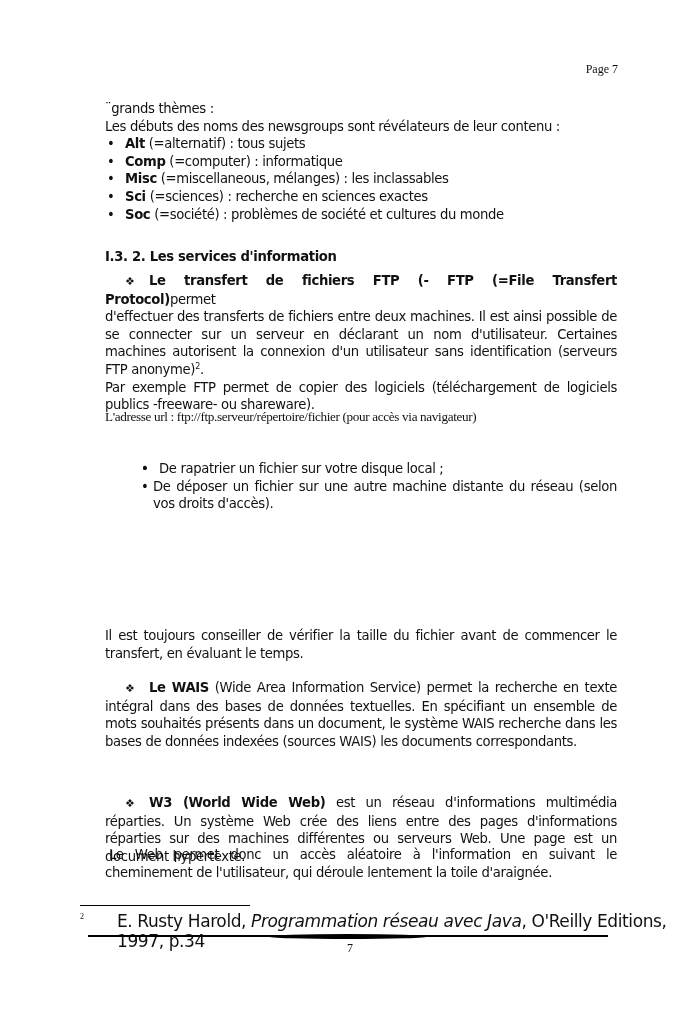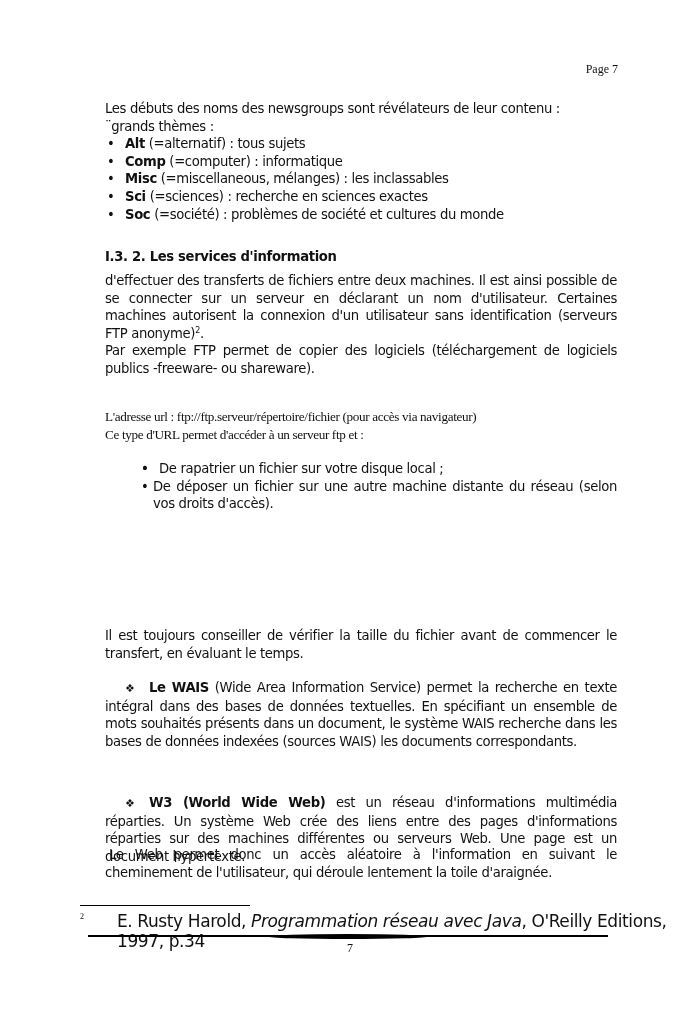--- a/index.html
+++ b/index.html
@@ -32,41 +32,41 @@
   .page-num { position:absolute; top:941px; left:0; width:700px; text-align:center; font-family:"Liberation Serif", serif; font-size:12px; }
 </style>
 </head>
 <body>
 
 <div class="page">
 
   <div class="header">Page 7</div>
 
   <div class="body-text" style="top:100px;">
+    <p>¨grands thèmes :</p>
     <p>Les débuts des noms des newsgroups sont révélateurs de leur contenu :</p>
-    <p>¨grands thèmes :</p>
     <ul class="plain">
       <li><span class="bullet">•</span><b>Alt</b><span> (=alternatif) : tous sujets</span></li>
       <li><span class="bullet">•</span><b>Comp</b><span> (=computer) : informatique</span></li>
       <li><span class="bullet">•</span><b>Misc</b><span> (=miscellaneous, mélanges) : les inclassables</span></li>
       <li><span class="bullet">•</span><b>Sci</b><span> (=sciences) : recherche en sciences exactes</span></li>
       <li><span class="bullet">•</span><b>Soc</b><span> (=société) : problèmes de société et cultures du monde</span></li>
     </ul>
   </div>
 
   <div class="body-text heading" style="top:237px;">I.3. 2. Les services d'information</div>
 
   <div class="body-text" style="top:272px;">
+    <p class="just-full"><span class="diamond">❖</span><b>Le transfert de fichiers FTP (- FTP (=File Transfert Protocol)</b><span>permet</span></p>
     <p class="just"><span>d'effectuer des transferts de fichiers entre deux machines. Il est ainsi possible de se connecter sur un serveur en déclarant un nom d'utilisateur. Certaines machines autorisent la connexion d'un utilisateur sans identification (serveurs FTP anonyme)</span><sup>2</sup><span>.</span></p>
     <p class="just">Par exemple FTP permet de copier des logiciels (téléchargement de logiciels publics -freeware- ou shareware).</p>
   </div>
 
   <div class="body-text" style="top:408px;font-family:Liberation Serif, serif;">
     <p>L'adresse url : ftp://ftp.serveur/répertoire/fichier (pour accès via navigateur)</p>
-    <p>Ce type d'URL permet d'accéder à un serveur ftp et :</p>
   </div>
 
   <div class="body-text" style="top:460px;">
     <ul class="indent">
       <li><span class="bullet">•</span></li>
       <li><span class="bullet">•</span><span>De rapatrier un fichier sur votre disque local ;</span></li>
       <li class="tight just"><span class="bullet">•</span><span>De déposer un fichier sur une autre machine distante du réseau (selon vos droits d'accès).</span></li>
     </ul>
   </div>
 

